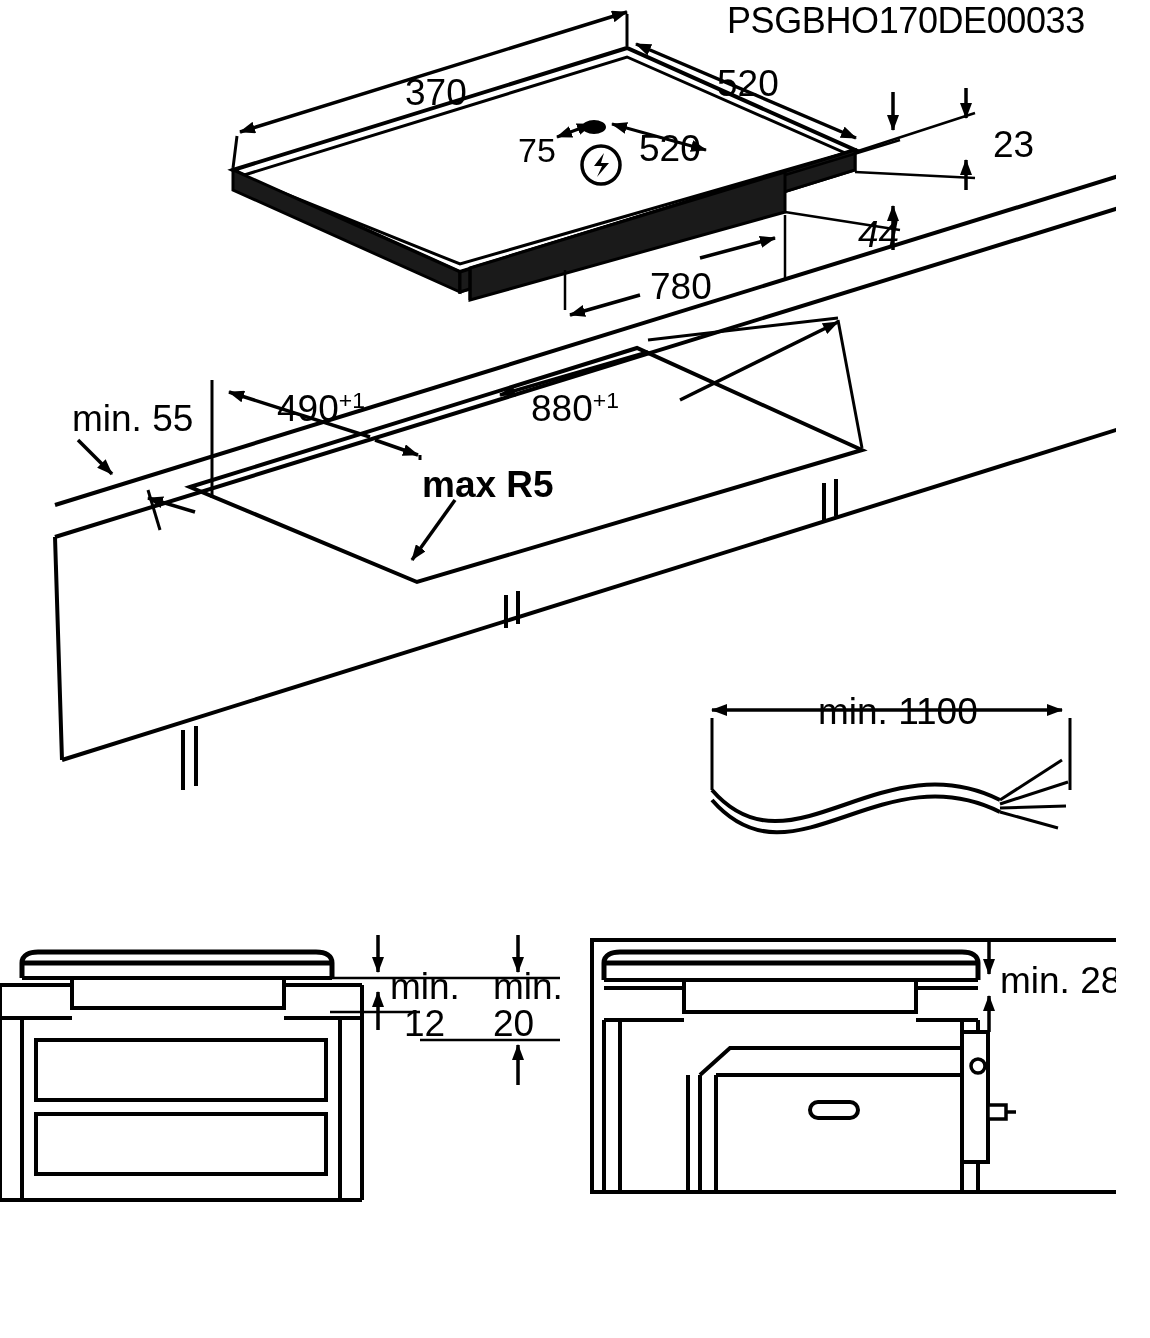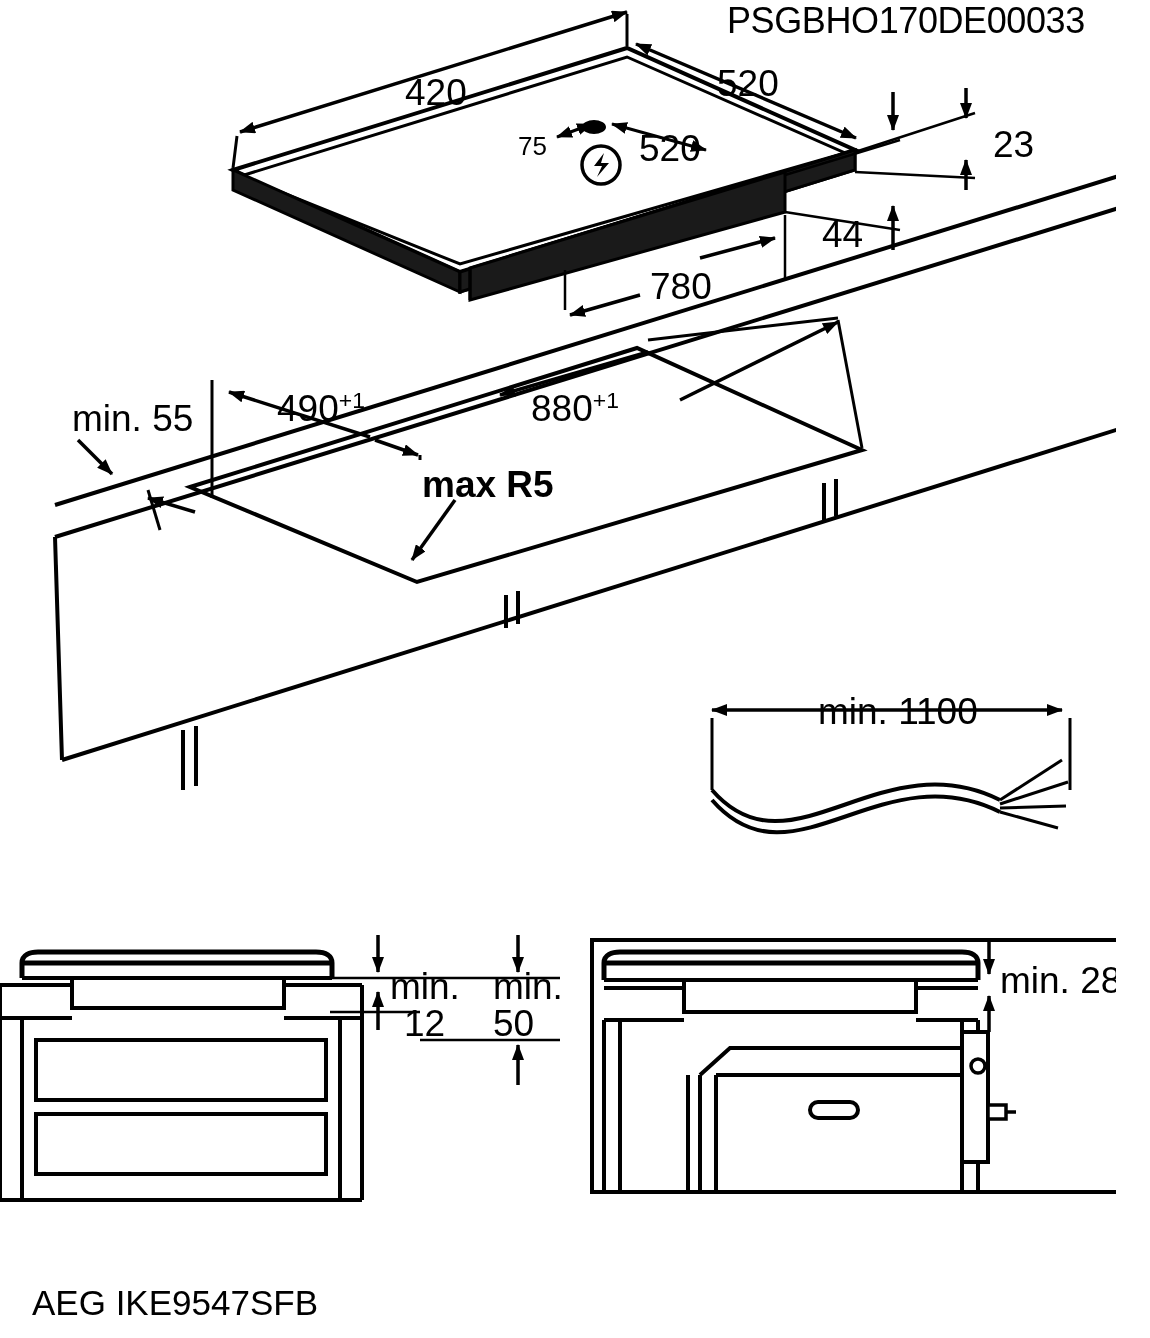--- a/index.html
+++ b/index.html
@@ -24,21 +24,21 @@
     left: 0;
   }
   .lbl {
     position: absolute;
     white-space: nowrap;
     font-family: "Liberation Sans", sans-serif;
     color: #000;
     line-height: 1;
   }
   .lbl-xl { font-size: 37px; }
-  .lbl-lg { font-size: 26px; }
+  .lbl-lg { font-size: 34px; }
   .sup {
     font-size: 0.62em;
     vertical-align: super;
   }
   #code {
     position: absolute;
     top: 0px;
     left: 727px;
     font-size: 36px;
     letter-spacing: -0.4px;
@@ -250,37 +250,36 @@
 
         <line x1="989" y1="938" x2="989" y2="974" marker-end="url(#arrH)" stroke-width="3.5"></line>
         <line x1="989" y1="1032" x2="989" y2="996" marker-end="url(#arrH)" stroke-width="3.5"></line>
       </g>
 
     </g>
   </svg>
 
   <div id="code">PSGBHO170DE00033</div>
 
-  <div class="lbl lbl-xl" style="left:405px; top:74px;">420</div>
+  <div class="lbl lbl-xl" style="left:405px; top:74px;">370</div>
   <div class="lbl lbl-xl" style="left:717px; top:65px;">520</div>
   <div class="lbl lbl-lg" style="left:518px; top:133px;">75</div>
   <div class="lbl lbl-xl" style="left:639px; top:130px;">520</div>
   <div class="lbl lbl-xl" style="left:993px; top:126px;">23</div>
-  <div class="lbl lbl-xl" style="left:822px; top:216px;">44</div>
+  <div class="lbl lbl-xl" style="left:858px; top:216px;font-style:italic;">44</div>
   <div class="lbl lbl-xl" style="left:630px; top:268px;margin-left:20px;">780</div>
 
   <div class="lbl lbl-xl" style="left:72px; top:400px;">min. 55</div>
   <div class="lbl lbl-xl" style="left:277px; top:389px;"><span>490</span><span class="sup">+1</span></div>
   <div class="lbl lbl-xl" style="left:531px; top:389px;"><span>880</span><span class="sup">+1</span></div>
   <div class="lbl lbl-xl" style="left:422px; top:466px;font-weight:bold;">max R5</div>
 
   <div class="lbl lbl-xl" style="left:818px; top:693px;">min. 1100</div>
 
   <div class="lbl lbl-xl" style="left:390px; top:968px;">min.</div>
   <div class="lbl lbl-xl" style="left:390px; top:1005px;margin-left:14px;">12</div>
   <div class="lbl lbl-xl" style="left:493px; top:968px;">min.</div>
-  <div class="lbl lbl-xl" style="left:493px; top:1005px;">50</div>
+  <div class="lbl lbl-xl" style="left:493px; top:1005px;">20</div>
 
   <div class="lbl lbl-xl" style="left:1000px; top:962px;">min. 28</div>
 
-  <div id="model">AEG IKE9547SFB</div>
 
 </div>
 
 </body></html>

